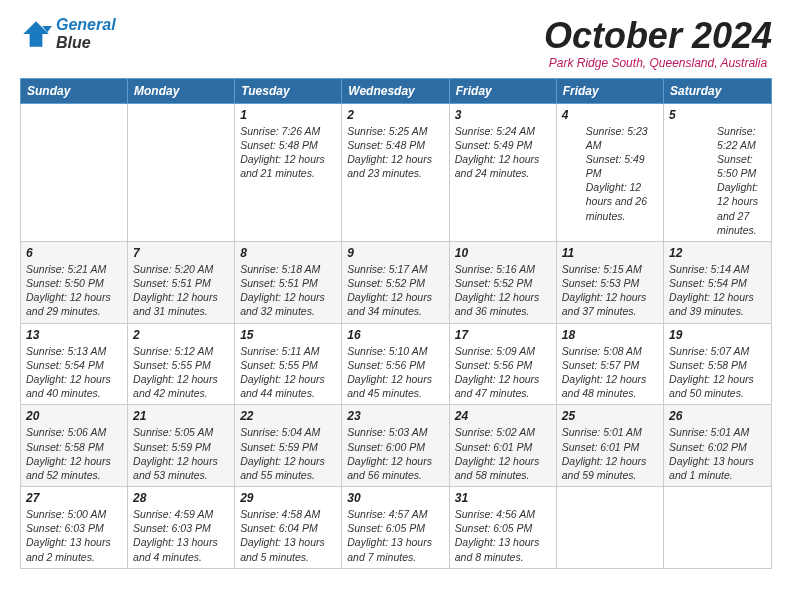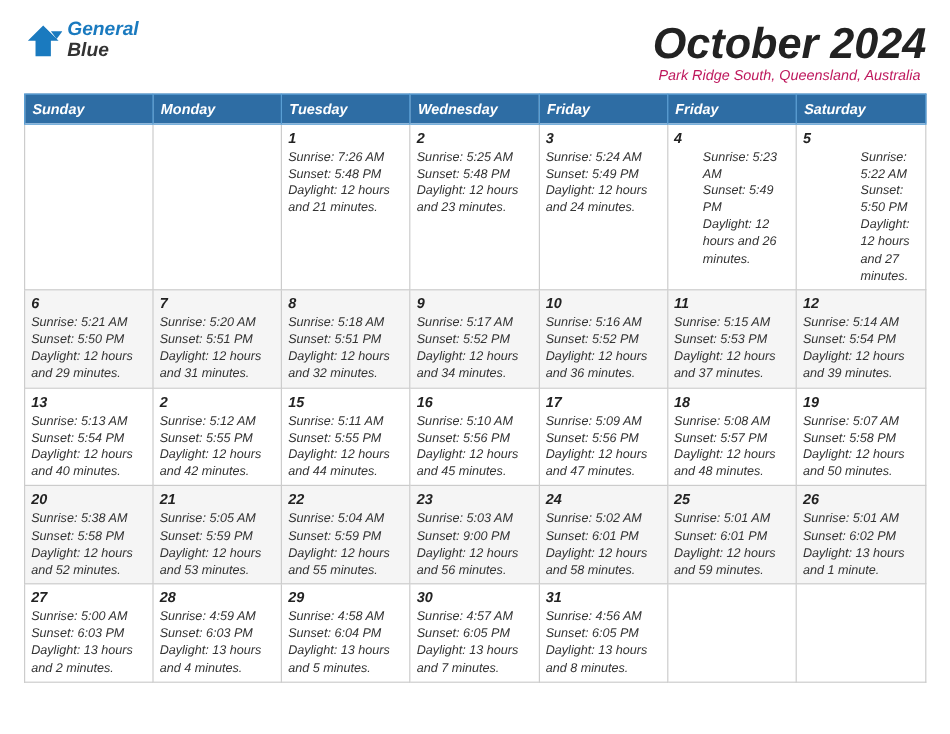--- a/index.html
+++ b/index.html
@@ -239,40 +239,40 @@
           <td>
             <div class="day-num">19</div>
             <div class="day-info" style="white-space: pre-line;">Sunrise: 5:07 AM
 Sunset: 5:58 PM
 Daylight: 12 hours and 50 minutes.</div>
           </td>
         </tr>
         <tr>
           <td>
             <div class="day-num">20</div>
-            <div class="day-info" style="white-space: pre-line;">Sunrise: 5:38 AM
+            <div class="day-info" style="white-space: pre-line;">Sunrise: 5:06 AM
 Sunset: 5:58 PM
 Daylight: 12 hours and 52 minutes.</div>
           </td>
           <td>
             <div class="day-num">21</div>
             <div class="day-info" style="white-space: pre-line;">Sunrise: 5:05 AM
 Sunset: 5:59 PM
 Daylight: 12 hours and 53 minutes.</div>
           </td>
           <td>
             <div class="day-num">22</div>
             <div class="day-info" style="white-space: pre-line;">Sunrise: 5:04 AM
 Sunset: 5:59 PM
 Daylight: 12 hours and 55 minutes.</div>
           </td>
           <td>
             <div class="day-num">23</div>
             <div class="day-info" style="white-space: pre-line;">Sunrise: 5:03 AM
-Sunset: 9:00 PM
+Sunset: 6:00 PM
 Daylight: 12 hours and 56 minutes.</div>
           </td>
           <td>
             <div class="day-num">24</div>
             <div class="day-info" style="white-space: pre-line;">Sunrise: 5:02 AM
 Sunset: 6:01 PM
 Daylight: 12 hours and 58 minutes.</div>
           </td>
           <td>
             <div class="day-num">25</div>

